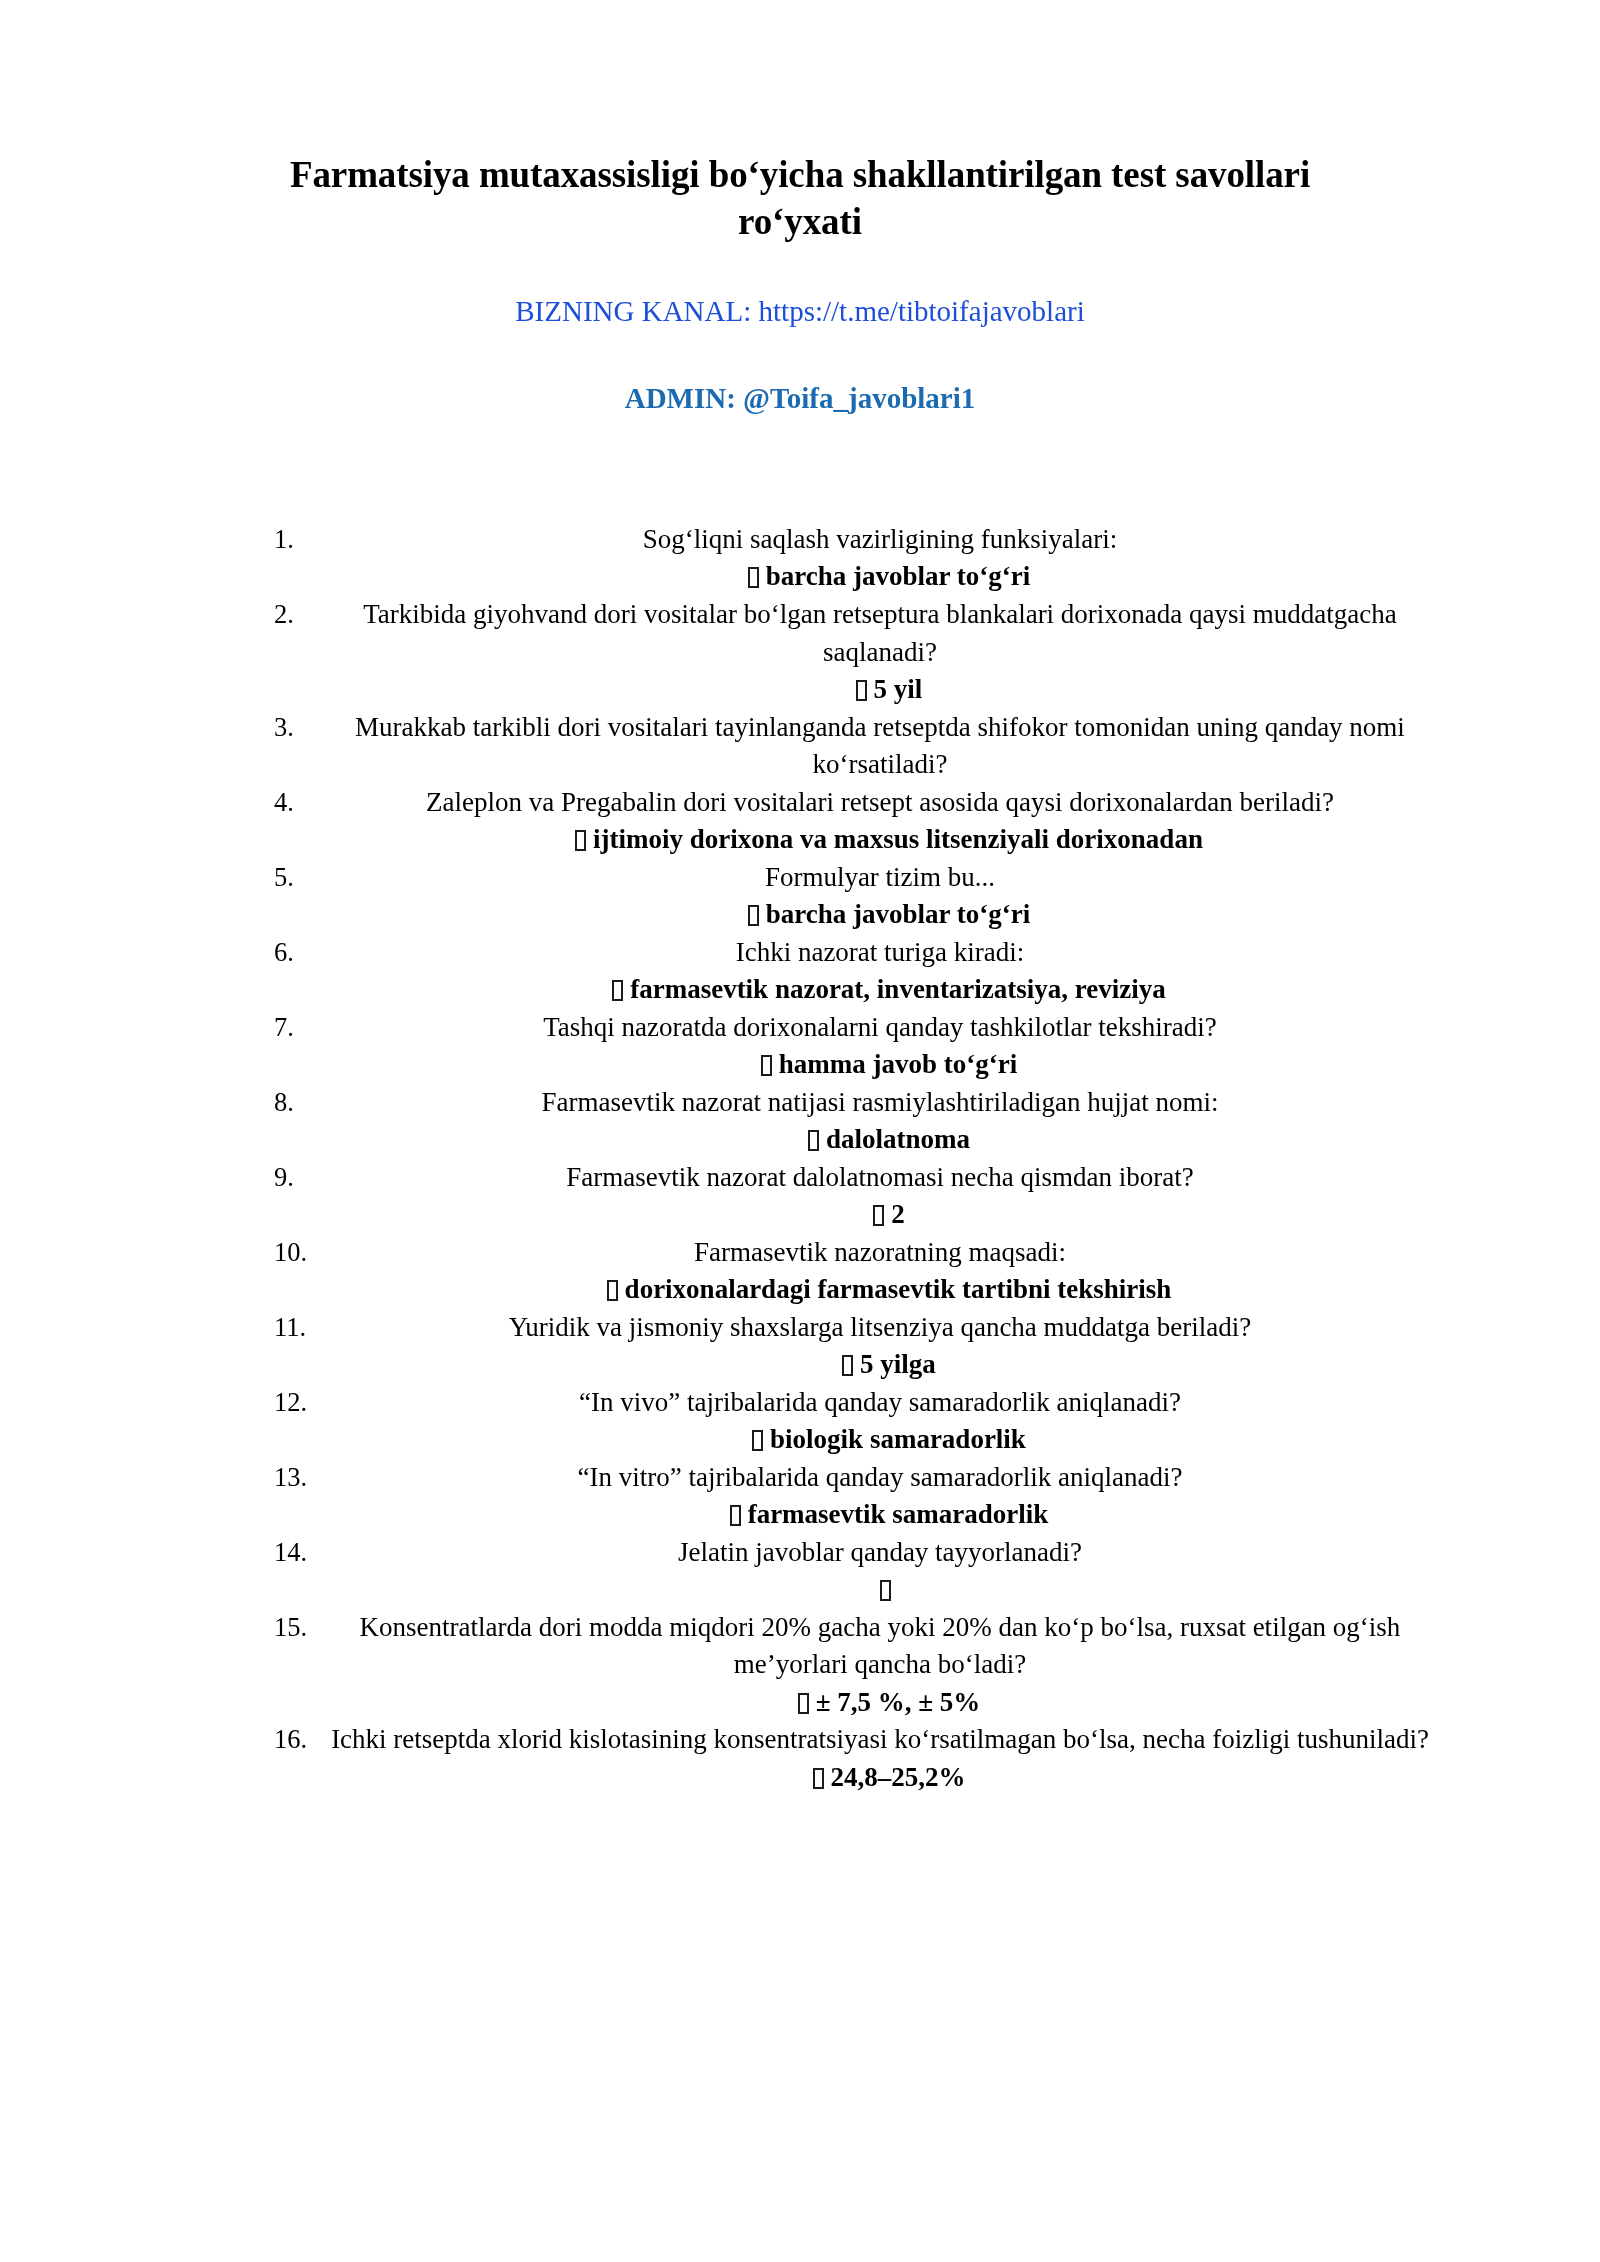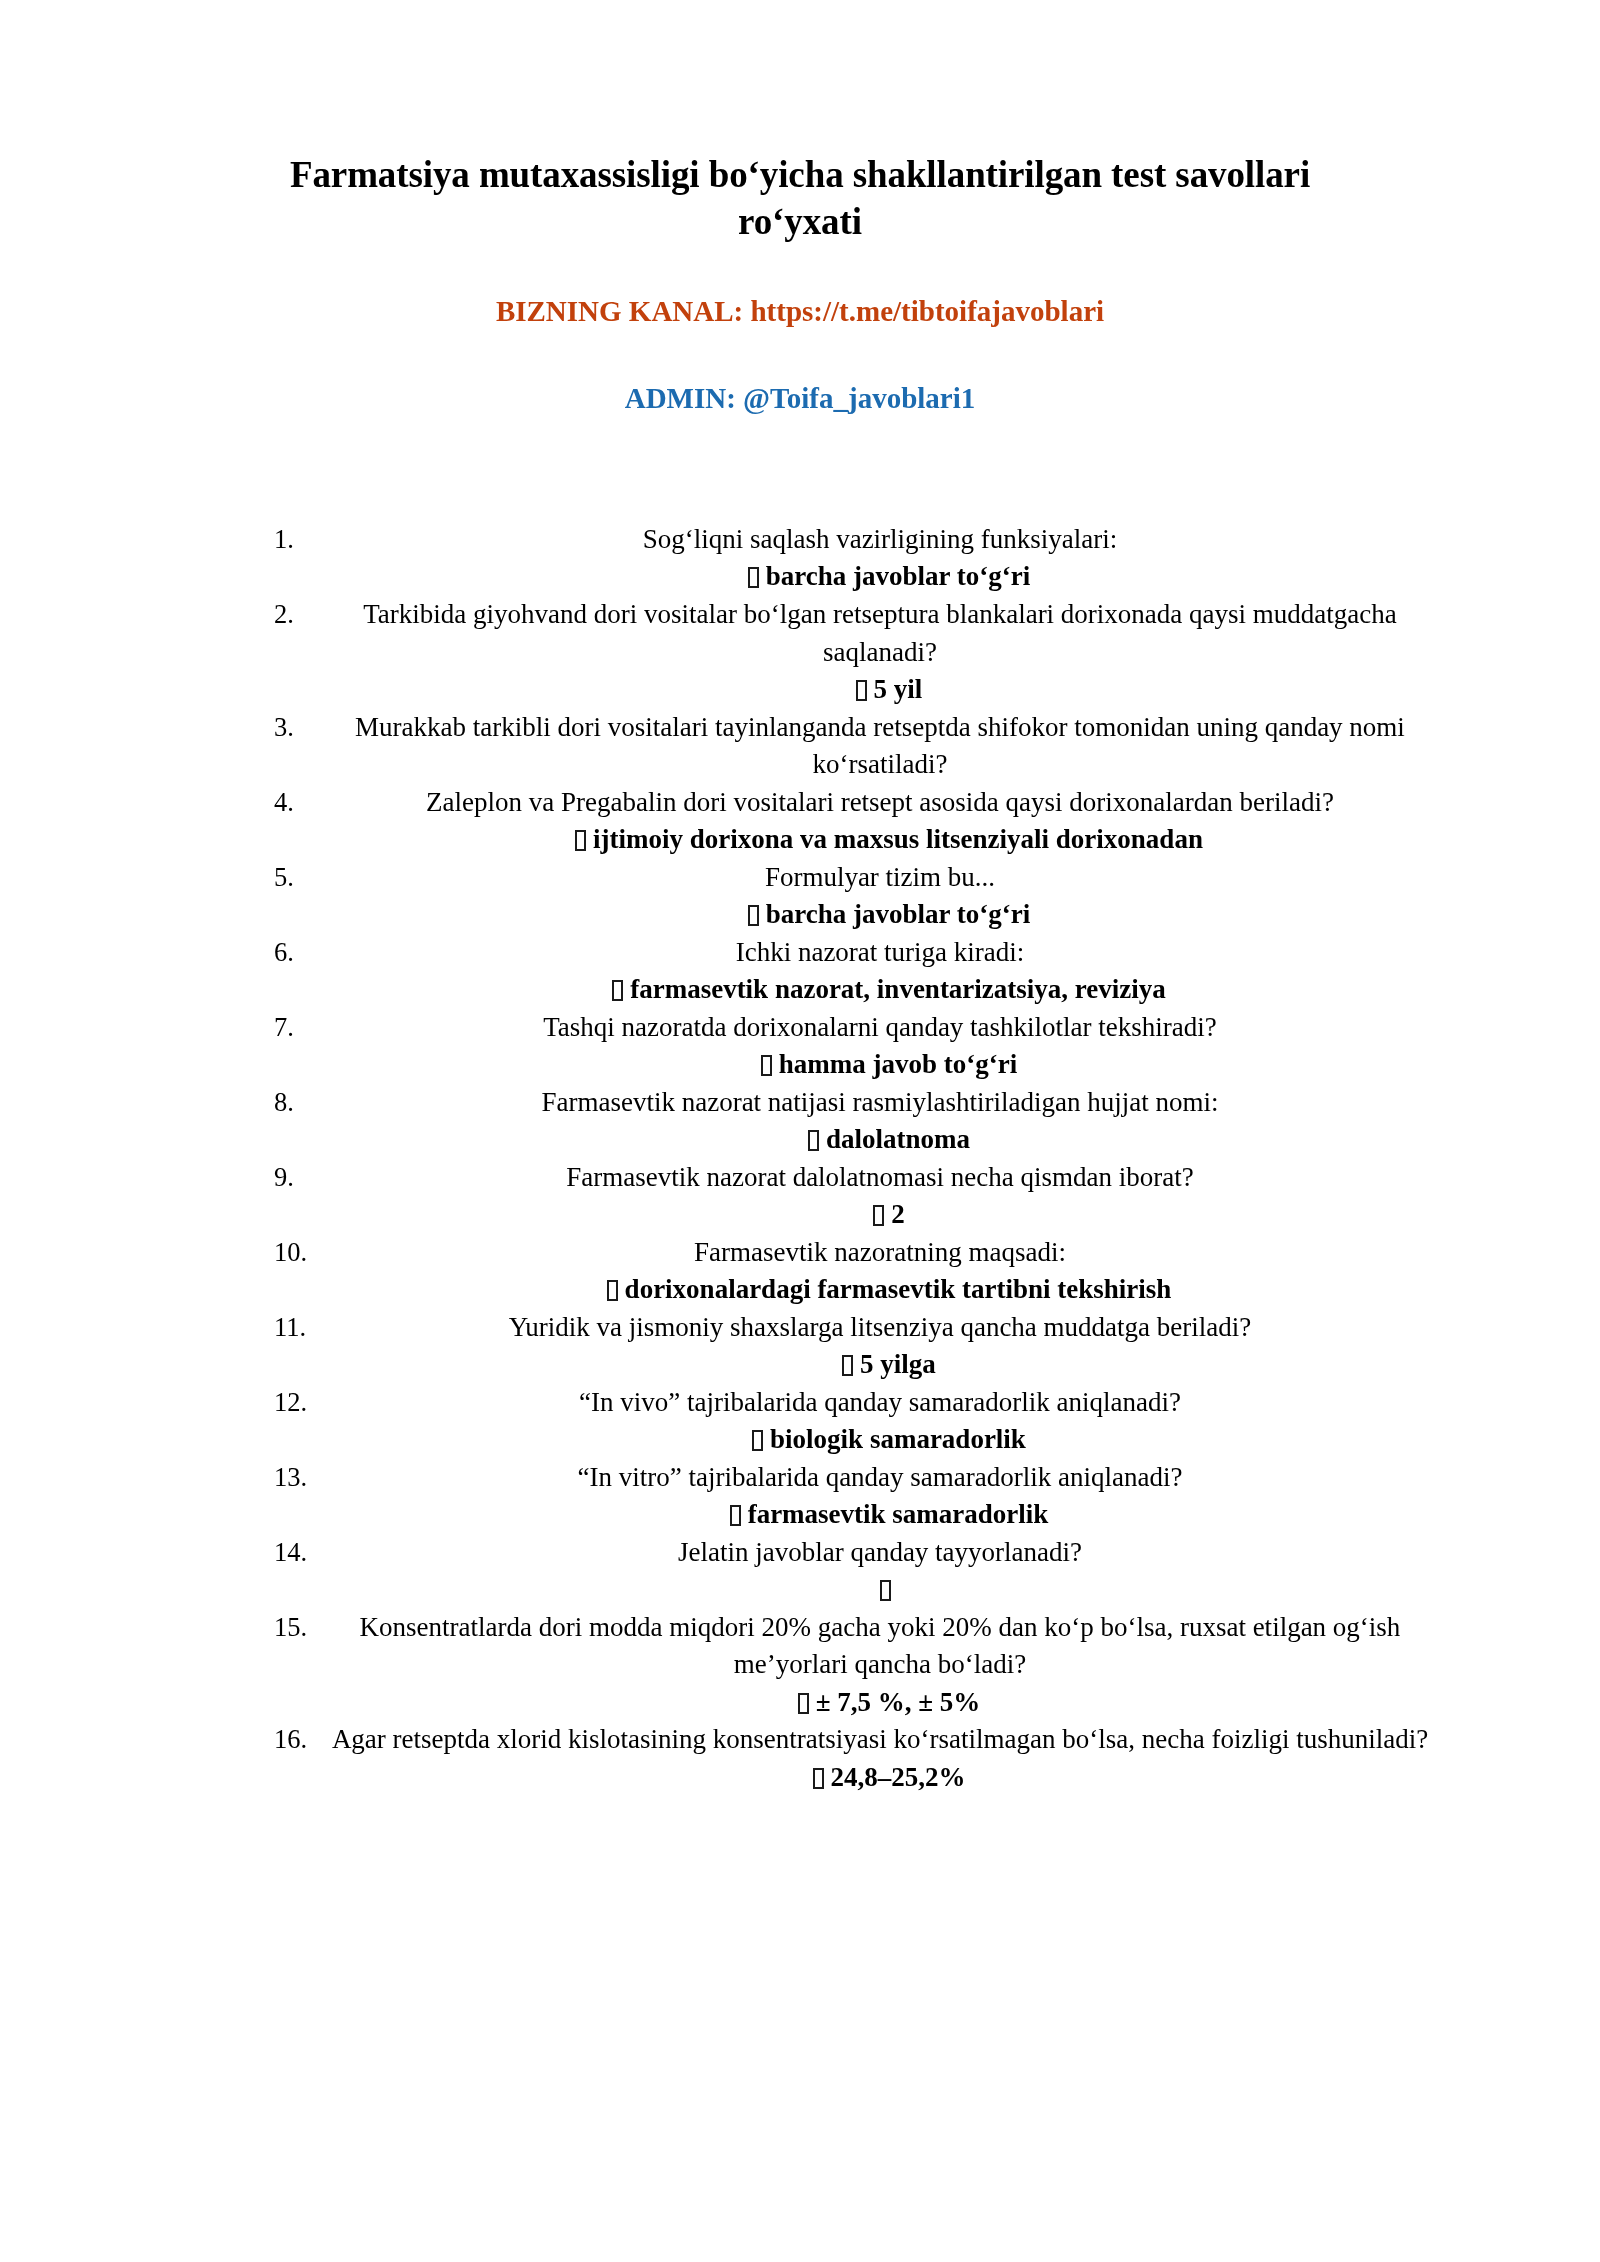--- a/index.html
+++ b/index.html
@@ -32,22 +32,22 @@
     font-weight: bold;
     line-height: 1.27;
     letter-spacing: -0.1px;
     font-family: "Liberation Serif", "DejaVu Serif", serif;
   }
   .channel-line {
     margin: 0;
     padding-top: 45px;
     text-align: center;
     font-size: 29px;
-    font-weight: bold;
-    color: #c2410c;
+    font-weight: normal;
+    color: #1d4ed8;
     font-family: "Liberation Serif", "DejaVu Serif", serif;
   }
   .admin-line {
     margin: 6px;
     padding-top: 48px;
     text-align: center;
     font-size: 29px;
     font-weight: bold;
     color: #1C6BB0;
     font-family: "Liberation Serif", "DejaVu Serif", serif;
@@ -167,18 +167,18 @@
       </li>
       <li class="qa-item">
         <span class="q-text">Jelatin javoblar qanday tayyorlanadi?</span>
         <span class="a-text"><span class="tofu"></span></span>
       </li>
       <li class="qa-item">
         <span class="q-text">Konsentratlarda dori modda miqdori 20% gacha yoki 20% dan ko‘p bo‘lsa, ruxsat etilgan og‘ish me’yorlari qancha bo‘ladi?</span>
         <span class="a-text"><span class="tofu"></span><span>± 7,5 %, ± 5%</span></span>
       </li>
       <li class="qa-item">
-        <span class="q-text">Agar retseptda xlorid kislotasining konsentratsiyasi ko‘rsatilmagan bo‘lsa, necha foizligi tushuniladi?</span>
+        <span class="q-text">Ichki retseptda xlorid kislotasining konsentratsiyasi ko‘rsatilmagan bo‘lsa, necha foizligi tushuniladi?</span>
         <span class="a-text"><span class="tofu"></span><span>24,8–25,2%</span></span>
       </li>
     </ol>
 
 </div>
 
 </body></html>

